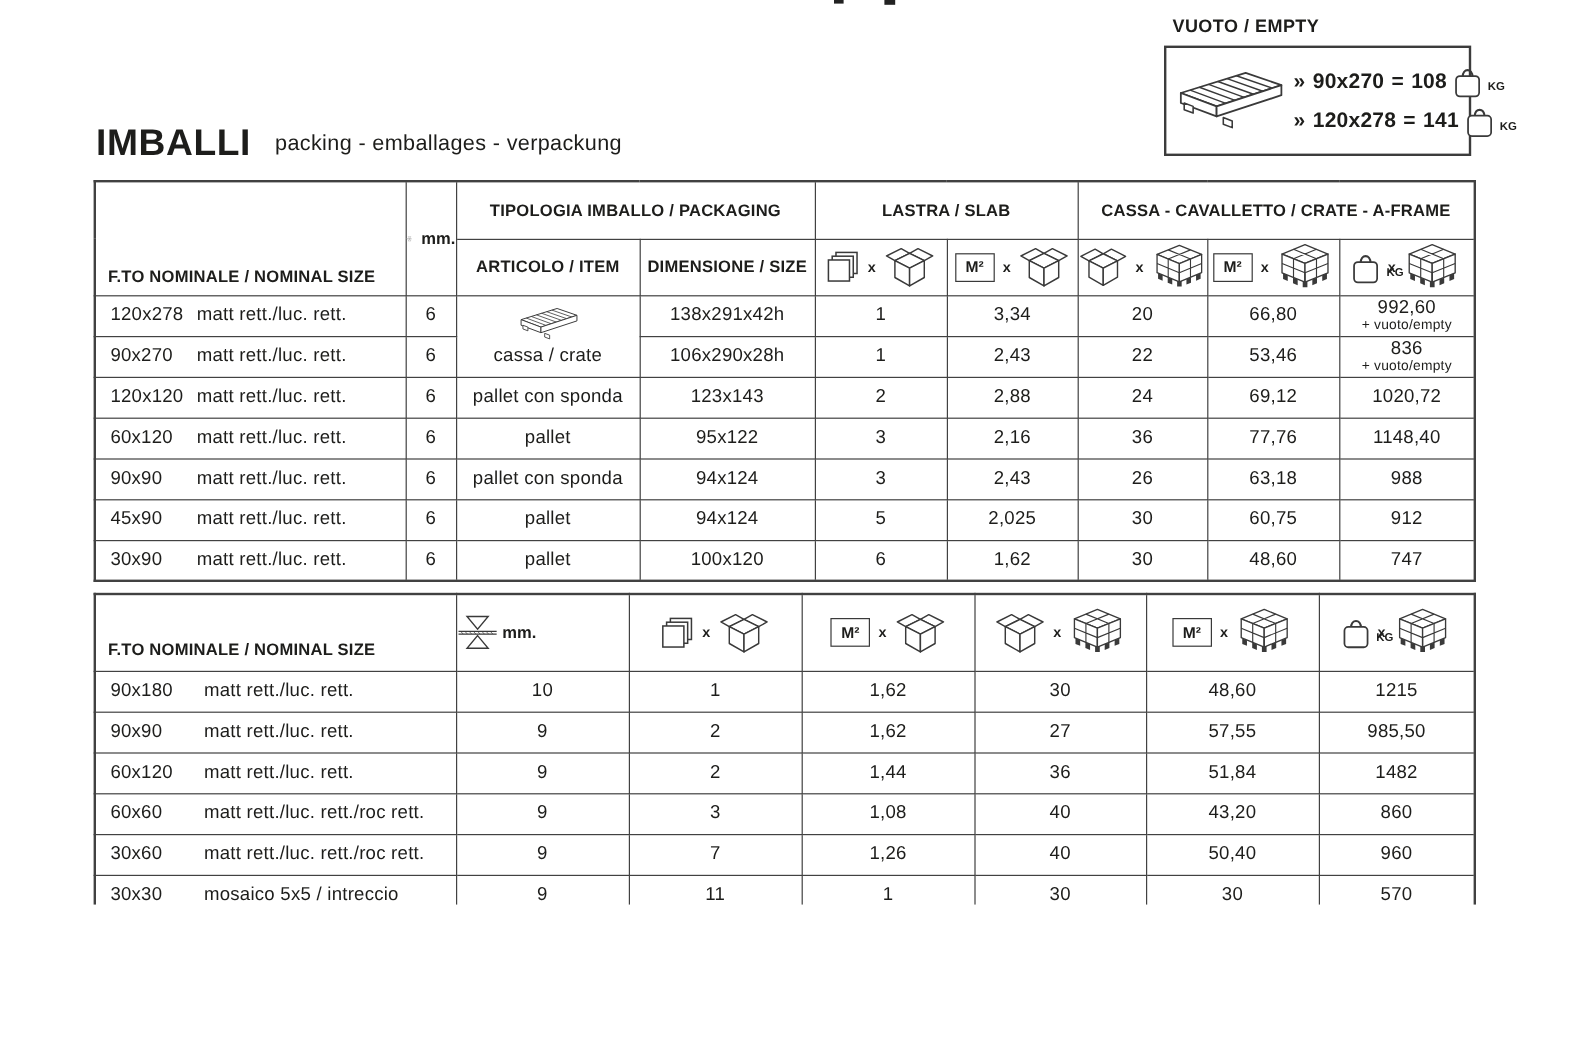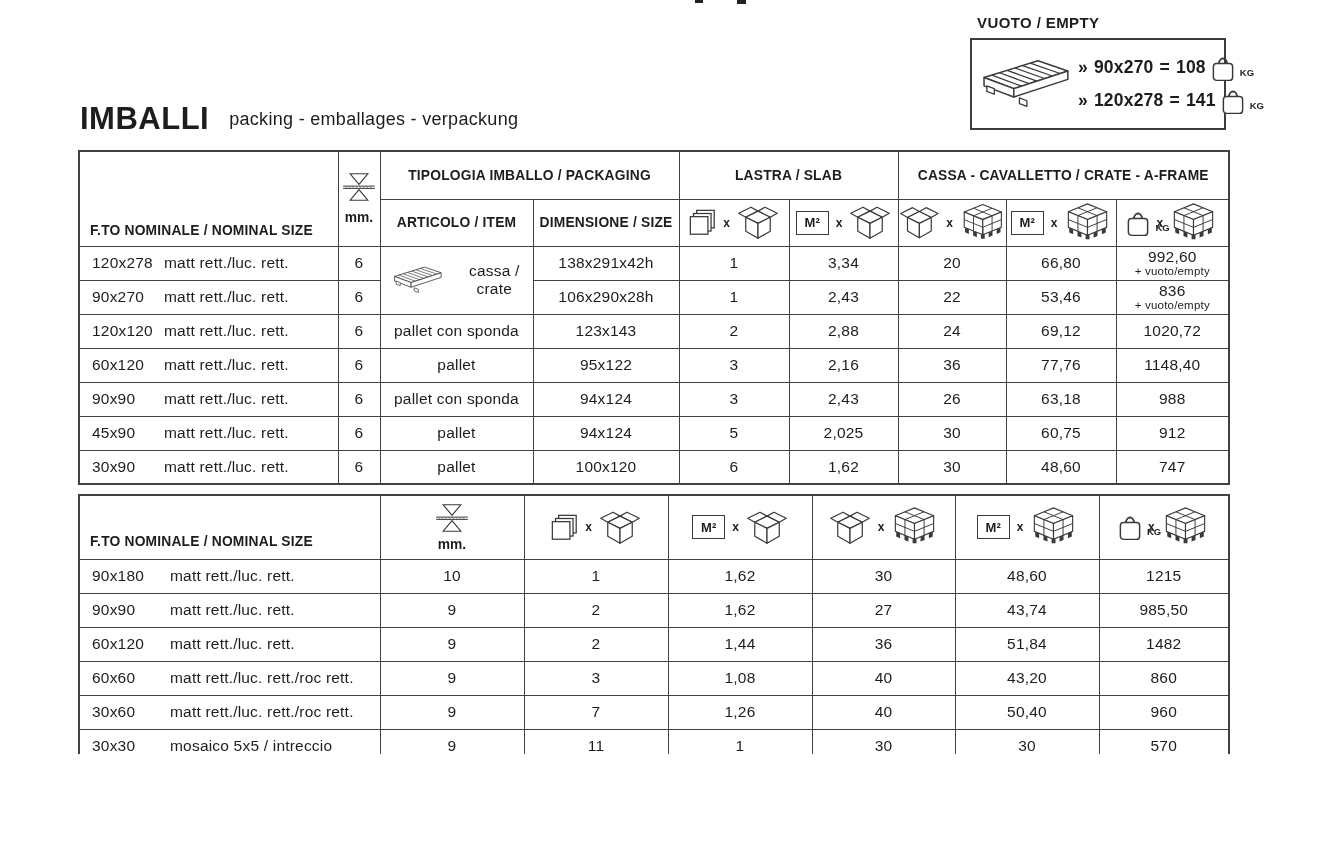--- a/index.html
+++ b/index.html
@@ -25,30 +25,30 @@
   .t2wrap{position:absolute;left:78px;top:494px;}
   table{border-collapse:collapse;table-layout:fixed;width:1150px;background:#fff;}
   td{border:1.5px solid #414141;padding:0;vertical-align:middle;text-align:center;}
   table{border:2px solid #414141;}
   .headlabel{font-size:13.8px;font-weight:700;letter-spacing:.2px;}
   .botleft{vertical-align:bottom;text-align:left;padding:0 0 8px 10px;}
   .c{font-size:15.5px;letter-spacing:.2px;}
   .nc{display:flex;align-items:center;padding-left:12px;text-align:left;font-size:15.5px;letter-spacing:.2px;}
   .sz{width:72px;flex:none;}
   .t2 .sz{width:78px;}
-  .mmflex{display:flex;flex-direction:column;align-items:center;justify-content:flex-start;gap:8px;}
+  .mmflex{display:flex;flex-direction:row;align-items:center;justify-content:flex-start;gap:8px;}
   .mmunit{font-size:13.8px;font-weight:700;}
   .iconrow{display:flex;align-items:center;justify-content:center;gap:7px;}
   .xsep{font-size:12px;font-weight:600;}
   .m2chip{display:inline-flex;align-items:center;justify-content:center;width:31px;height:22px;
           border:1.5px solid #3a3a3a;font-size:13px;font-weight:700;background:#fff;}
   .i-slabs{width:27px;height:27px;}
   .i-box{width:42px;height:37px;}
   .i-pallet{width:47px;height:42px;}
-  .itemflex{display:flex;flex-direction:row;align-items:center;justify-content:center;gap:3px;}
+  .itemflex{display:flex;flex-direction:column;align-items:center;justify-content:center;gap:3px;}
   .crate-sm{width:86px;height:30px;}
   .itemlabel{font-size:15.5px;letter-spacing:.2px;}
   .kgv{font-size:15.5px;line-height:1.1;}
   .kgnote{font-size:11.5px;line-height:1.1;}
   
   .leaf{position:absolute;left:646px;top:815px;width:27px;height:29px;}
   .pagenum{position:absolute;left:1236px;top:810px;font-size:21px;letter-spacing:.5px;}
 </style>
 </head>
 <body>
@@ -458,21 +458,21 @@
       <td>
               <div class="nc">
                 <span class="sz">90x90</span>
                 <span>matt rett./luc. rett.</span>
               </div>
             </td>
       <td class="c">9</td>
       <td class="c">2</td>
       <td class="c">1,62</td>
       <td class="c">27</td>
-      <td class="c">43,74</td>
+      <td class="c">57,55</td>
       <td class="c">985,50</td>
     </tr>
     <tr style="height:34px">
       <td>
               <div class="nc">
                 <span class="sz">60x120</span>
                 <span>matt rett./luc. rett.</span>
               </div>
             </td>
       <td class="c">9</td>

